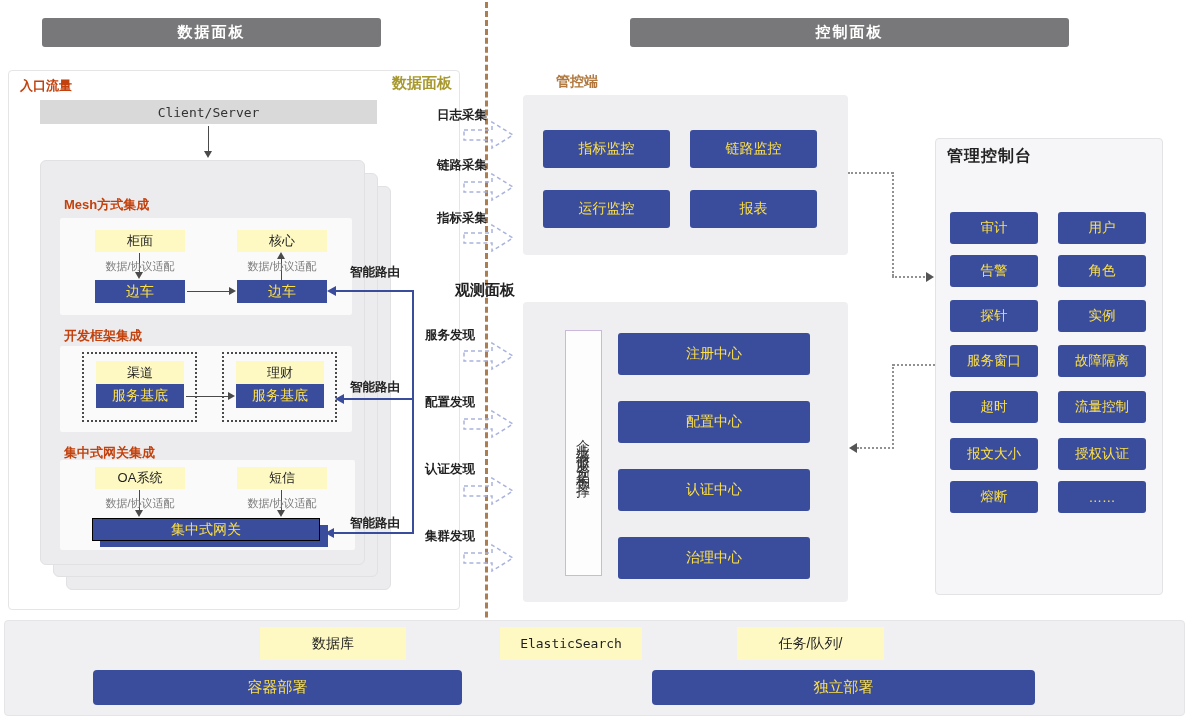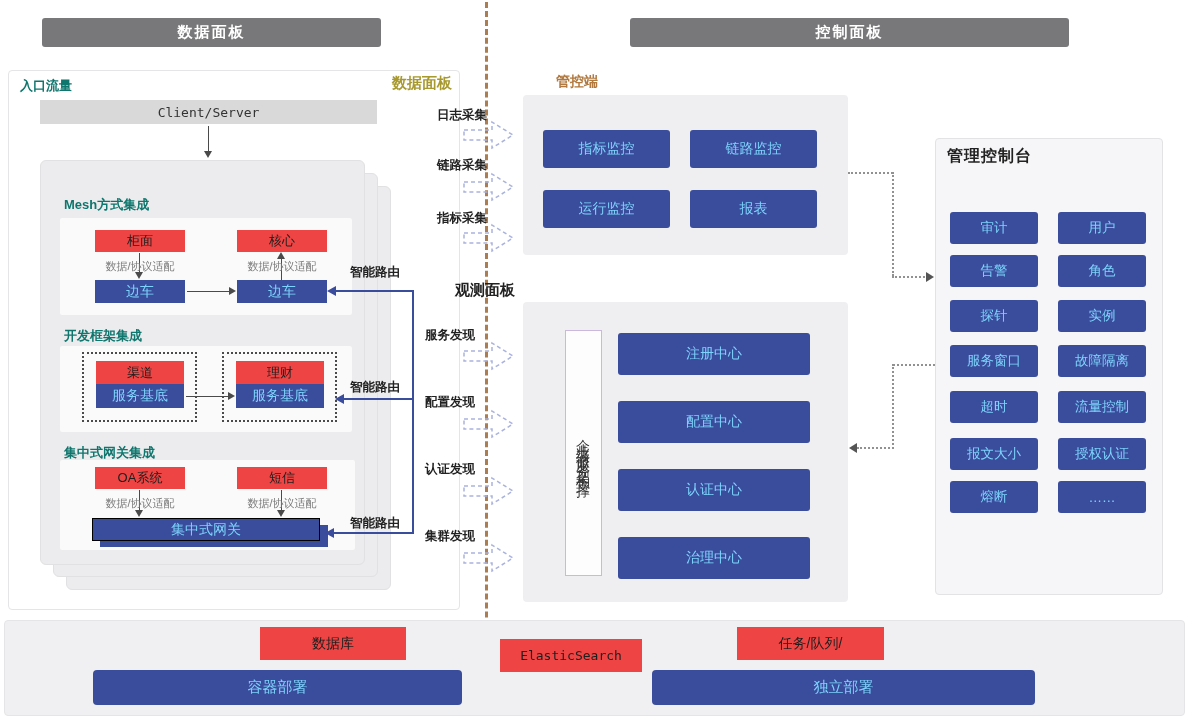--- a/index.html
+++ b/index.html
@@ -13,28 +13,28 @@
     display:flex; align-items:center; justify-content:center; border-radius:3px;
     letter-spacing:2px; }
 
   
   .panel-white { background:#fff; border:1px solid #e5e5e7; border-radius:4px; }
   .panel-gray  { background:#efeff1; border-radius:4px; }
   .stack       { background:#ececee; border:1px solid #e1e1e3; border-radius:6px; }
   .inner-white { background:#fafafa; border-radius:2px; }
 
   
-  .box-gray { background:#ef4444; color:#1e1e1e; font-size:13px;
+  .box-gray { background:#fef9c3; color:#1e1e1e; font-size:13px;
     display:flex; align-items:center; justify-content:center; }
-  .btn-blue { background:#3a4c9c; color:#7dd3fc; font-size:14px;
+  .btn-blue { background:#3a4c9c; color:#fde047; font-size:14px;
     display:flex; align-items:center; justify-content:center; border-radius:3px; }
   .dotted-wrap { border:2px dotted #4a4a4a; background:transparent; }
   .adapter { font-size:11px; color:#7a7a7a; text-align:center; }
 
-  .lbl { font-size:13px; font-weight:600; color:#0f766e; }
+  .lbl { font-size:13px; font-weight:600; color:#c2410c; }
   .lbl-small { font-size:12.5px; font-weight:600; color:#222; }
   .lbl-olive { color:#a8992f; font-size:15px; font-weight:700; }
   .lbl-orange { color:#b1793f; font-size:14px; font-weight:700; }
   .mono { font-family:"DejaVu Sans Mono", monospace; }
 
   
   .divider { border-left:3px dashed #ad7d52; }
 
   
   .vline { width:1px; background:#4a4a4a; }
@@ -207,18 +207,18 @@
   <div class="abs tri-right-dark" style="left:926px; top:272px;"></div>
 
   <div class="abs doth" style="left:893px; top:364px; width:42px;"></div>
   <div class="abs dotv" style="left:892px; top:364px; height:85px;"></div>
   <div class="abs doth" style="left:857px; top:447px; width:37px;"></div>
   <div class="abs tri-left-dark" style="left:849px; top:443px;"></div>
 
   <div class="abs" style="left:4px; top:620px; width:1181px; height:96px; background:#f0f0f2;
               border:1px solid #e5e5e7; border-radius:4px;"></div>
   <div class="abs box-gray" style="left:260px; top:627px; width:146px; height:33px; font-size:14px;">数据库</div>
-  <div class="abs box-gray mono" style="left:500px; top:627px; width:142px; height:33px; font-size:13px;margin-top:12px;">ElasticSearch</div>
+  <div class="abs box-gray mono" style="left:500px; top:627px; width:142px; height:33px; font-size:13px;">ElasticSearch</div>
   <div class="abs box-gray" style="left:737px; top:627px; width:147px; height:33px; font-size:14px;">任务/队列/</div>
   <div class="abs btn-blue" style="left:93px; top:670px; width:369px; height:35px; font-size:15px; border-radius:4px;">容器部署</div>
   <div class="abs btn-blue" style="left:652px; top:670px; width:383px; height:35px; font-size:15px; border-radius:4px;">独立部署</div>
 
 </div>
 
 </body></html>

